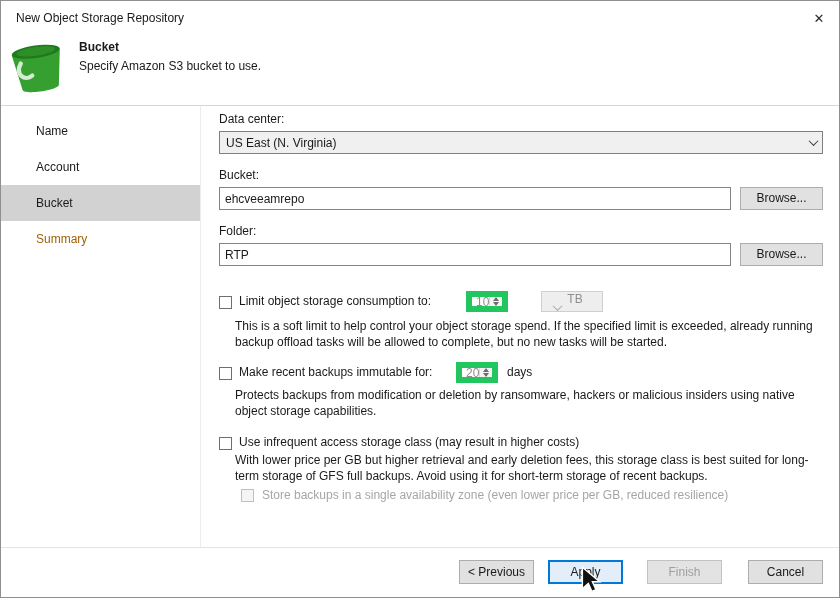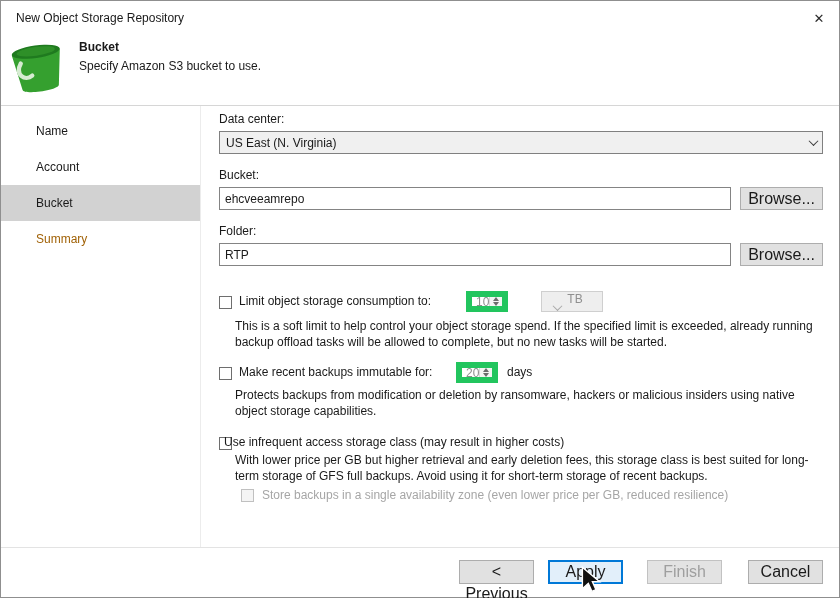--- a/index.html
+++ b/index.html
@@ -7,21 +7,21 @@
   .dialog{position:absolute;inset:0;background:#fff;border:1px solid #8f8f8f;box-sizing:border-box;}
   .label{position:absolute;white-space:nowrap;}
   .bold{font-weight:bold;}
   .divider{position:absolute;left:0;right:0;height:1px;background:#d6d6d6;}
   .close-btn{position:absolute;top:7px;left:804px;width:28px;height:22px;text-align:center;line-height:22px;font-size:13px;color:#2b2b2b;}
   .sidebar{position:absolute;left:0;top:105px;width:200px;height:441px;border-right:1px solid #ececec;box-sizing:border-box;padding-top:7px;}
   .side-item{height:36px;line-height:36px;padding-left:35px;}
   .side-item.selected{background:#d2d2d2;}
   .side-item.disabled{color:#a16207;}
   .textbox{position:absolute;box-sizing:border-box;border:1px solid #848484;background:#fff;font-family:inherit;font-size:12px;color:#1a1a1a;padding:0 5px;outline:none;}
-  .btn{position:absolute;box-sizing:border-box;height:24px;background:#e1e1e1;border:1px solid #adadad;font-size:16px;color:#1a1a1a;text-align:center;line-height:22px;}
+  .btn{position:absolute;box-sizing:border-box;height:24px;background:#e1e1e1;border:1px solid #adadad;font-size:12px;color:#1a1a1a;text-align:center;line-height:22px;}
   .btn.primary{background:#e2effa;border:2px solid #0078d7;line-height:20px;}
   .btn.disabled{color:#9f9f9f;background:#e3e3e3;border-color:#c2c2c2;}
   .combo{position:absolute;box-sizing:border-box;border:1px solid #808080;background:#f0f0f0;display:flex;align-items:center;padding-left:6px;}
   .combo-text{flex:1;white-space:nowrap;overflow:hidden;}
   .combo-chev{width:18px;display:flex;align-items:center;justify-content:center;align-self:stretch;}
   .chev-shape{width:6px;height:6px;border-right:1.5px solid #3c3c3c;border-bottom:1.5px solid #3c3c3c;transform:rotate(45deg) translate(-1px,-1px);}
   .combo.disabled{background:#eeeeee;border-color:#cfcfcf;color:#8f8f8f;flex-direction:column;}
   .combo.disabled .chev-shape{border-color:#a8a8a8;}
   .cb{position:absolute;width:13px;height:13px;box-sizing:border-box;border:1px solid #6e6e6e;background:#fff;}
   .cb.disabled{border-color:#c0c0c0;background:#f4f4f4;}
@@ -109,21 +109,21 @@
         </div>
       <div class="spin-btn">
           <span class="tri-down"></span>
         </div>
     </div>
   </div>
   <div class="label" style="left:506px;top:364px;">days</div>
   <div class="helptext" style="left:234px;top:386px;width:592px;">Protects backups from modification or deletion by ransomware, hackers or malicious insiders using native object storage capabilities.</div>
 
   <div class="cb" style="left:218px;top:436px;"></div>
-  <div class="label" style="left:223px;top:434px;">Use infrequent access storage class (may result in higher costs)</div>
+  <div class="label" style="left:238px;top:434px;">Use infrequent access storage class (may result in higher costs)</div>
   <div class="helptext" style="left:234px;top:451px;width:596px;">With lower price per GB but higher retrieval and early deletion fees, this storage class is best suited for long-term storage of GFS full backups. Avoid using it for short-term storage of recent backups.</div>
 
   <div class="cb disabled" style="left:240px;top:488px;"></div>
   <div class="label gray" style="left:261px;top:487px;">Store backups in a single availability zone (even lower price per GB, reduced resilience)</div>
 
   <div class="divider" style="top:546px;background:#e3e3e3;"></div>
   <div class="btn" style="left:458px;top:559px;width:75px;">&lt; Previous</div>
   <div class="btn primary" style="left:547px;top:559px;width:75px;">Apply</div>
   <div class="btn disabled" style="left:646px;top:559px;width:75px;">Finish</div>
   <div class="btn" style="left:747px;top:559px;width:75px;">Cancel</div>

